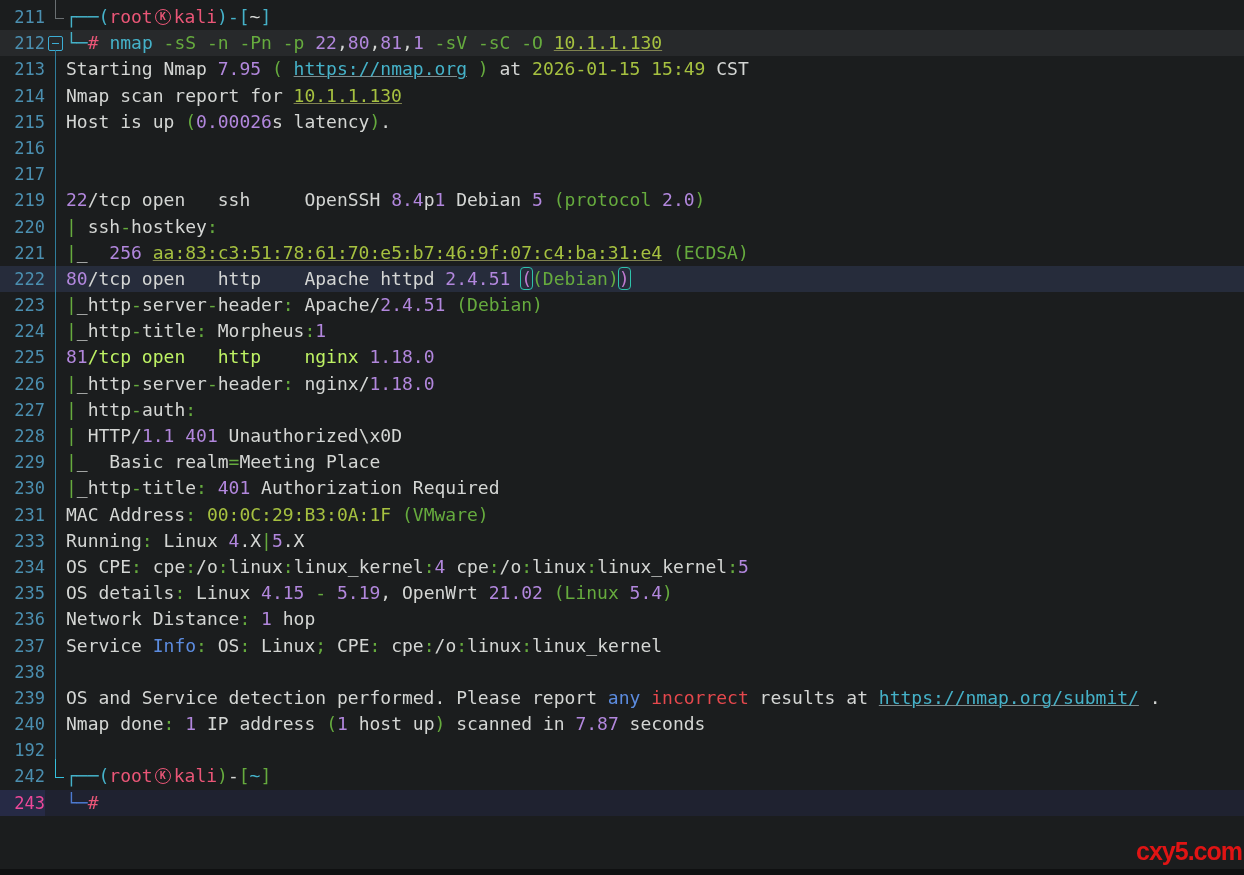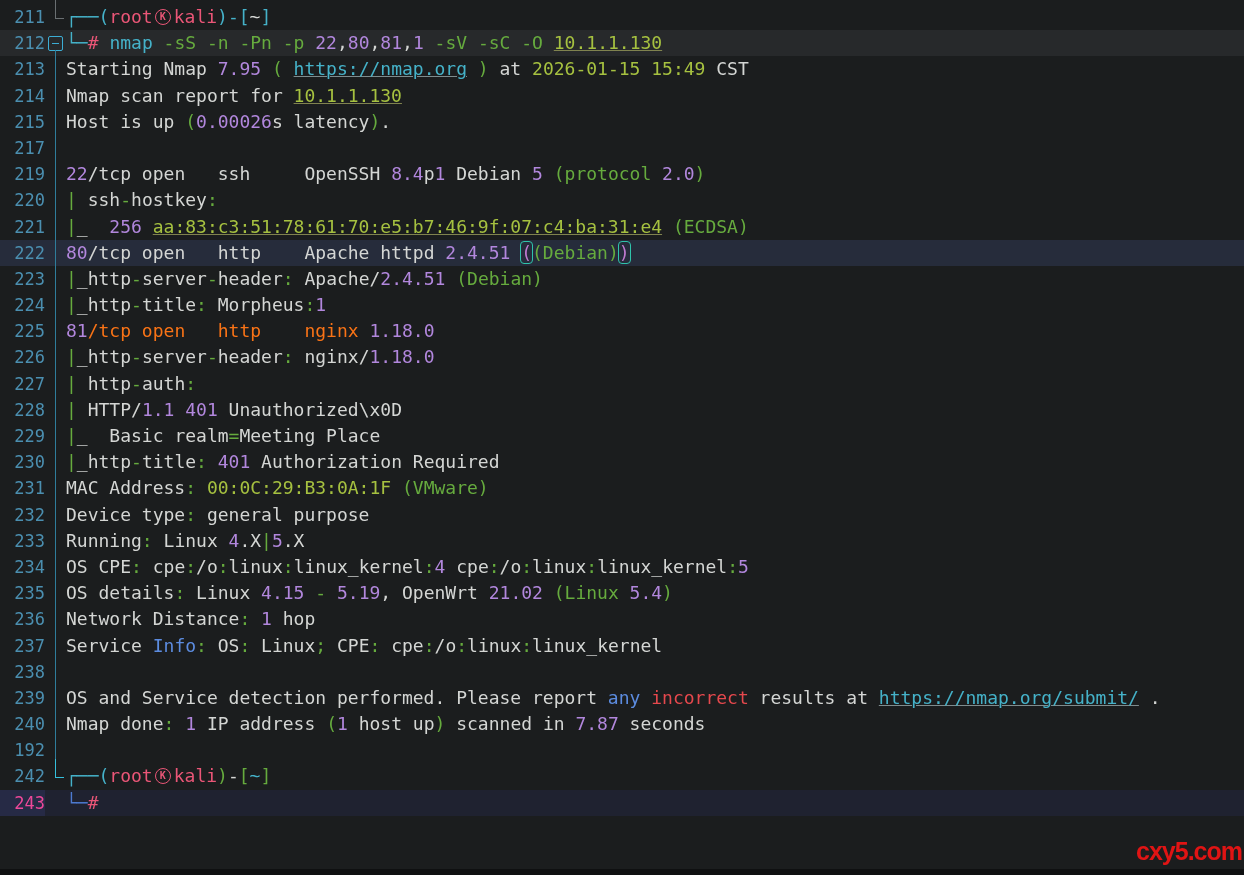--- a/index.html
+++ b/index.html
@@ -80,35 +80,35 @@
 </head>
 <body style="background: rgb(15, 16, 17);">
 
 <div id="editor" style="background: rgb(27, 29, 30);">
   <div id="rows">
       <div class="row"><span class="num">211</span><div class="foldcol"><div class="fend"></div></div><div class="code"><span class="k-cy" style="color: rgb(69, 178, 201);">┌──(</span><span class="k-pk" style="color: rgb(234, 86, 119);">root</span><span class="kbadge"><span>K</span></span><span class="k-pk" style="color: rgb(234, 86, 119);">kali</span><span class="k-cy" style="color: rgb(69, 178, 201);">)-[</span><span class="k-w" style="color: rgb(212, 214, 212);">~</span><span class="k-cy" style="color: rgb(69, 178, 201);">]</span></div></div>
       <div class="row" style="background: rgb(39, 41, 43);"><span class="num">212</span><div class="foldcol"><div class="fbox"></div><div class="fbox-tail"></div></div><div class="code"><span class="k-cy" style="color: rgb(69, 178, 201);">└─</span><span class="k-pk" style="color: rgb(234, 86, 119);">#</span><span class="k-w" style="color: rgb(212, 214, 212);"> </span><span class="k-cy" style="color: rgb(69, 178, 201);">nmap </span><span class="k-gr" style="color: rgb(102, 171, 62);">-sS -n -Pn -p </span><span class="k-pu" style="color: rgb(178, 135, 221);">22</span><span class="k-w" style="color: rgb(212, 214, 212);">,</span><span class="k-pu" style="color: rgb(178, 135, 221);">80</span><span class="k-w" style="color: rgb(212, 214, 212);">,</span><span class="k-pu" style="color: rgb(178, 135, 221);">81</span><span class="k-w" style="color: rgb(212, 214, 212);">,</span><span class="k-pu" style="color: rgb(178, 135, 221);">1</span><span class="k-w" style="color: rgb(212, 214, 212);"> </span><span class="k-gr" style="color: rgb(102, 171, 62);">-sV -sC -O </span><span class="k-li seg-u" style="color: rgb(166, 193, 64);">10.1.1.130</span></div></div>
       <div class="row"><span class="num">213</span><div class="foldcol"><div class="fline"></div></div><div class="code"><span class="k-w" style="color: rgb(212, 214, 212);">Starting Nmap </span><span class="k-pu" style="color: rgb(178, 135, 221);">7.95</span><span class="k-w" style="color: rgb(212, 214, 212);"> </span><span class="k-gr" style="color: rgb(102, 171, 62);">( </span><span class="k-cy seg-u" style="color: rgb(69, 178, 201);">https://nmap.org</span><span class="k-gr" style="color: rgb(102, 171, 62);"> )</span><span class="k-w" style="color: rgb(212, 214, 212);"> at </span><span class="k-li" style="color: rgb(166, 193, 64);">2026-01-15 15:49</span><span class="k-w" style="color: rgb(212, 214, 212);"> CST</span></div></div>
       <div class="row"><span class="num">214</span><div class="foldcol"><div class="fline"></div></div><div class="code"><span class="k-w" style="color: rgb(212, 214, 212);">Nmap scan report for </span><span class="k-li seg-u" style="color: rgb(166, 193, 64);">10.1.1.130</span></div></div>
       <div class="row"><span class="num">215</span><div class="foldcol"><div class="fline"></div></div><div class="code"><span class="k-w" style="color: rgb(212, 214, 212);">Host is up </span><span class="k-gr" style="color: rgb(102, 171, 62);">(</span><span class="k-pu" style="color: rgb(178, 135, 221);">0.00026</span><span class="k-w" style="color: rgb(212, 214, 212);">s latency</span><span class="k-gr" style="color: rgb(102, 171, 62);">)</span><span class="k-w" style="color: rgb(212, 214, 212);">.</span></div></div>
+      <div class="row"><span class="num">216</span><div class="foldcol"><div class="fline"></div></div><div class="code"></div></div>
       <div class="row"><span class="num">217</span><div class="foldcol"><div class="fline"></div></div></div>
       <div class="row"><span class="num">219</span><div class="foldcol"><div class="fline"></div></div><div class="code"><span class="k-pu" style="color: rgb(178, 135, 221);">22</span><span class="k-w" style="color: rgb(212, 214, 212);">/tcp open   ssh     OpenSSH </span><span class="k-pu" style="color: rgb(178, 135, 221);">8.4</span><span class="k-w" style="color: rgb(212, 214, 212);">p</span><span class="k-pu" style="color: rgb(178, 135, 221);">1</span><span class="k-w" style="color: rgb(212, 214, 212);"> Debian </span><span class="k-pu" style="color: rgb(178, 135, 221);">5</span><span class="k-w" style="color: rgb(212, 214, 212);"> </span><span class="k-gr" style="color: rgb(102, 171, 62);">(protocol </span><span class="k-pu" style="color: rgb(178, 135, 221);">2.0</span><span class="k-gr" style="color: rgb(102, 171, 62);">)</span></div></div>
       <div class="row"><span class="num">220</span><div class="foldcol"><div class="fline"></div></div><div class="code"><span class="k-gr" style="color: rgb(102, 171, 62);">|</span><span class="k-w" style="color: rgb(212, 214, 212);"> ssh</span><span class="k-gr" style="color: rgb(102, 171, 62);">-</span><span class="k-w" style="color: rgb(212, 214, 212);">hostkey</span><span class="k-gr" style="color: rgb(102, 171, 62);">:</span></div></div>
       <div class="row"><span class="num">221</span><div class="foldcol"><div class="fline"></div></div><div class="code"><span class="k-gr" style="color: rgb(102, 171, 62);">|</span><span class="k-w" style="color: rgb(212, 214, 212);">_  </span><span class="k-pu" style="color: rgb(178, 135, 221);">256</span><span class="k-w" style="color: rgb(212, 214, 212);"> </span><span class="k-li seg-u" style="color: rgb(166, 193, 64);">aa:83:c3:51:78:61:70:e5:b7:46:9f:07:c4:ba:31:e4</span><span class="k-w" style="color: rgb(212, 214, 212);"> </span><span class="k-gr" style="color: rgb(102, 171, 62);">(ECDSA)</span></div></div>
       <div class="row" style="background: rgb(38, 44, 59);"><span class="num">222</span><div class="foldcol"><div class="fline"></div></div><div class="code"><span class="k-pu" style="color: rgb(178, 135, 221);">80</span><span class="k-w" style="color: rgb(212, 214, 212);">/tcp open   http    Apache httpd </span><span class="k-pu" style="color: rgb(178, 135, 221);">2.4.51</span><span class="k-w" style="color: rgb(212, 214, 212);"> </span><span class="k-vi bm" style="color: rgb(192, 122, 208);">(</span><span class="k-gr" style="color: rgb(102, 171, 62);">(Debian)</span><span class="k-vi bm" style="color: rgb(192, 122, 208);">)</span></div></div>
       <div class="row"><span class="num">223</span><div class="foldcol"><div class="fline"></div></div><div class="code"><span class="k-gr" style="color: rgb(102, 171, 62);">|</span><span class="k-w" style="color: rgb(212, 214, 212);">_http</span><span class="k-gr" style="color: rgb(102, 171, 62);">-</span><span class="k-w" style="color: rgb(212, 214, 212);">server</span><span class="k-gr" style="color: rgb(102, 171, 62);">-</span><span class="k-w" style="color: rgb(212, 214, 212);">header</span><span class="k-gr" style="color: rgb(102, 171, 62);">:</span><span class="k-w" style="color: rgb(212, 214, 212);"> Apache/</span><span class="k-pu" style="color: rgb(178, 135, 221);">2.4.51</span><span class="k-w" style="color: rgb(212, 214, 212);"> </span><span class="k-gr" style="color: rgb(102, 171, 62);">(Debian)</span></div></div>
       <div class="row"><span class="num">224</span><div class="foldcol"><div class="fline"></div></div><div class="code"><span class="k-gr" style="color: rgb(102, 171, 62);">|</span><span class="k-w" style="color: rgb(212, 214, 212);">_http</span><span class="k-gr" style="color: rgb(102, 171, 62);">-</span><span class="k-w" style="color: rgb(212, 214, 212);">title</span><span class="k-gr" style="color: rgb(102, 171, 62);">:</span><span class="k-w" style="color: rgb(212, 214, 212);"> Morpheus</span><span class="k-gr" style="color: rgb(102, 171, 62);">:</span><span class="k-pu" style="color: rgb(178, 135, 221);">1</span></div></div>
-      <div class="row"><span class="num">225</span><div class="foldcol"><div class="fline"></div></div><div class="code"><span class="k-pu" style="color: rgb(178, 135, 221);">81</span><span class="k-w" style="color: #f97316;">/tcp open   http    nginx </span><span class="k-pu" style="color: rgb(178, 135, 221);">1.18.0</span></div></div>
+      <div class="row"><span class="num">225</span><div class="foldcol"><div class="fline"></div></div><div class="code"><span class="k-pu" style="color: rgb(178, 135, 221);">81</span><span class="k-w" style="color: #bef264;">/tcp open   http    nginx </span><span class="k-pu" style="color: rgb(178, 135, 221);">1.18.0</span></div></div>
       <div class="row"><span class="num">226</span><div class="foldcol"><div class="fline"></div></div><div class="code"><span class="k-gr" style="color: rgb(102, 171, 62);">|</span><span class="k-w" style="color: rgb(212, 214, 212);">_http</span><span class="k-gr" style="color: rgb(102, 171, 62);">-</span><span class="k-w" style="color: rgb(212, 214, 212);">server</span><span class="k-gr" style="color: rgb(102, 171, 62);">-</span><span class="k-w" style="color: rgb(212, 214, 212);">header</span><span class="k-gr" style="color: rgb(102, 171, 62);">:</span><span class="k-w" style="color: rgb(212, 214, 212);"> nginx/</span><span class="k-pu" style="color: rgb(178, 135, 221);">1.18.0</span></div></div>
       <div class="row"><span class="num">227</span><div class="foldcol"><div class="fline"></div></div><div class="code"><span class="k-gr" style="color: rgb(102, 171, 62);">|</span><span class="k-w" style="color: rgb(212, 214, 212);"> http</span><span class="k-gr" style="color: rgb(102, 171, 62);">-</span><span class="k-w" style="color: rgb(212, 214, 212);">auth</span><span class="k-gr" style="color: rgb(102, 171, 62);">:</span></div></div>
       <div class="row"><span class="num">228</span><div class="foldcol"><div class="fline"></div></div><div class="code"><span class="k-gr" style="color: rgb(102, 171, 62);">|</span><span class="k-w" style="color: rgb(212, 214, 212);"> HTTP/</span><span class="k-pu" style="color: rgb(178, 135, 221);">1.1</span><span class="k-w" style="color: rgb(212, 214, 212);"> </span><span class="k-pu" style="color: rgb(178, 135, 221);">401</span><span class="k-w" style="color: rgb(212, 214, 212);"> Unauthorized\x0D</span></div></div>
       <div class="row"><span class="num">229</span><div class="foldcol"><div class="fline"></div></div><div class="code"><span class="k-gr" style="color: rgb(102, 171, 62);">|</span><span class="k-w" style="color: rgb(212, 214, 212);">_  Basic realm</span><span class="k-gr" style="color: rgb(102, 171, 62);">=</span><span class="k-w" style="color: rgb(212, 214, 212);">Meeting Place</span></div></div>
       <div class="row"><span class="num">230</span><div class="foldcol"><div class="fline"></div></div><div class="code"><span class="k-gr" style="color: rgb(102, 171, 62);">|</span><span class="k-w" style="color: rgb(212, 214, 212);">_http</span><span class="k-gr" style="color: rgb(102, 171, 62);">-</span><span class="k-w" style="color: rgb(212, 214, 212);">title</span><span class="k-gr" style="color: rgb(102, 171, 62);">:</span><span class="k-w" style="color: rgb(212, 214, 212);"> </span><span class="k-pu" style="color: rgb(178, 135, 221);">401</span><span class="k-w" style="color: rgb(212, 214, 212);"> Authorization Required</span></div></div>
       <div class="row"><span class="num">231</span><div class="foldcol"><div class="fline"></div></div><div class="code"><span class="k-w" style="color: rgb(212, 214, 212);">MAC Address</span><span class="k-gr" style="color: rgb(102, 171, 62);">:</span><span class="k-w" style="color: rgb(212, 214, 212);"> </span><span class="k-li" style="color: rgb(166, 193, 64);">00:0C:29:B3:0A:1F</span><span class="k-w" style="color: rgb(212, 214, 212);"> </span><span class="k-gr" style="color: rgb(102, 171, 62);">(VMware)</span></div></div>
-      <div class="row"><span class="num">232</span><div class="foldcol"><div class="fline"></div></div><div class="code"><span class="k-w" style="color: rgb(212, 214, 212);">Device type</span><span class="k-gr" style="color: rgb(102, 171, 62);">:</span><span class="k-w" style="color: rgb(212, 214, 212);"> general purpose</span></div></div>
       <div class="row"><span class="num">233</span><div class="foldcol"><div class="fline"></div></div><div class="code"><span class="k-w" style="color: rgb(212, 214, 212);">Running</span><span class="k-gr" style="color: rgb(102, 171, 62);">:</span><span class="k-w" style="color: rgb(212, 214, 212);"> Linux </span><span class="k-pu" style="color: rgb(178, 135, 221);">4</span><span class="k-w" style="color: rgb(212, 214, 212);">.X</span><span class="k-gr" style="color: rgb(102, 171, 62);">|</span><span class="k-pu" style="color: rgb(178, 135, 221);">5</span><span class="k-w" style="color: rgb(212, 214, 212);">.X</span></div></div>
       <div class="row"><span class="num">234</span><div class="foldcol"><div class="fline"></div></div><div class="code"><span class="k-w" style="color: rgb(212, 214, 212);">OS CPE</span><span class="k-gr" style="color: rgb(102, 171, 62);">:</span><span class="k-w" style="color: rgb(212, 214, 212);"> cpe</span><span class="k-gr" style="color: rgb(102, 171, 62);">:</span><span class="k-w" style="color: rgb(212, 214, 212);">/o</span><span class="k-gr" style="color: rgb(102, 171, 62);">:</span><span class="k-w" style="color: rgb(212, 214, 212);">linux</span><span class="k-gr" style="color: rgb(102, 171, 62);">:</span><span class="k-w" style="color: rgb(212, 214, 212);">linux_kernel</span><span class="k-gr" style="color: rgb(102, 171, 62);">:</span><span class="k-pu" style="color: rgb(178, 135, 221);">4</span><span class="k-w" style="color: rgb(212, 214, 212);"> cpe</span><span class="k-gr" style="color: rgb(102, 171, 62);">:</span><span class="k-w" style="color: rgb(212, 214, 212);">/o</span><span class="k-gr" style="color: rgb(102, 171, 62);">:</span><span class="k-w" style="color: rgb(212, 214, 212);">linux</span><span class="k-gr" style="color: rgb(102, 171, 62);">:</span><span class="k-w" style="color: rgb(212, 214, 212);">linux_kernel</span><span class="k-gr" style="color: rgb(102, 171, 62);">:</span><span class="k-pu" style="color: rgb(178, 135, 221);">5</span></div></div>
       <div class="row"><span class="num">235</span><div class="foldcol"><div class="fline"></div></div><div class="code"><span class="k-w" style="color: rgb(212, 214, 212);">OS details</span><span class="k-gr" style="color: rgb(102, 171, 62);">:</span><span class="k-w" style="color: rgb(212, 214, 212);"> Linux </span><span class="k-pu" style="color: rgb(178, 135, 221);">4.15</span><span class="k-w" style="color: rgb(212, 214, 212);"> </span><span class="k-gr" style="color: rgb(102, 171, 62);">-</span><span class="k-w" style="color: rgb(212, 214, 212);"> </span><span class="k-pu" style="color: rgb(178, 135, 221);">5.19</span><span class="k-w" style="color: rgb(212, 214, 212);">, OpenWrt </span><span class="k-pu" style="color: rgb(178, 135, 221);">21.02</span><span class="k-w" style="color: rgb(212, 214, 212);"> </span><span class="k-gr" style="color: rgb(102, 171, 62);">(Linux </span><span class="k-pu" style="color: rgb(178, 135, 221);">5.4</span><span class="k-gr" style="color: rgb(102, 171, 62);">)</span></div></div>
       <div class="row"><span class="num">236</span><div class="foldcol"><div class="fline"></div></div><div class="code"><span class="k-w" style="color: rgb(212, 214, 212);">Network Distance</span><span class="k-gr" style="color: rgb(102, 171, 62);">:</span><span class="k-w" style="color: rgb(212, 214, 212);"> </span><span class="k-pu" style="color: rgb(178, 135, 221);">1</span><span class="k-w" style="color: rgb(212, 214, 212);"> hop</span></div></div>
       <div class="row"><span class="num">237</span><div class="foldcol"><div class="fline"></div></div><div class="code"><span class="k-w" style="color: rgb(212, 214, 212);">Service </span><span class="k-bl" style="color: rgb(92, 140, 224);">Info</span><span class="k-gr" style="color: rgb(102, 171, 62);">:</span><span class="k-w" style="color: rgb(212, 214, 212);"> OS</span><span class="k-gr" style="color: rgb(102, 171, 62);">:</span><span class="k-w" style="color: rgb(212, 214, 212);"> Linux</span><span class="k-gr" style="color: rgb(102, 171, 62);">;</span><span class="k-w" style="color: rgb(212, 214, 212);"> CPE</span><span class="k-gr" style="color: rgb(102, 171, 62);">:</span><span class="k-w" style="color: rgb(212, 214, 212);"> cpe</span><span class="k-gr" style="color: rgb(102, 171, 62);">:</span><span class="k-w" style="color: rgb(212, 214, 212);">/o</span><span class="k-gr" style="color: rgb(102, 171, 62);">:</span><span class="k-w" style="color: rgb(212, 214, 212);">linux</span><span class="k-gr" style="color: rgb(102, 171, 62);">:</span><span class="k-w" style="color: rgb(212, 214, 212);">linux_kernel</span></div></div>
       <div class="row"><span class="num">238</span><div class="foldcol"><div class="fline"></div></div><div class="code"></div></div>
       <div class="row"><span class="num">239</span><div class="foldcol"><div class="fline"></div></div><div class="code"><span class="k-w" style="color: rgb(212, 214, 212);">OS and Service detection performed. Please report </span><span class="k-bl" style="color: rgb(92, 140, 224);">any</span><span class="k-w" style="color: rgb(212, 214, 212);"> </span><span class="k-rd" style="color: rgb(229, 72, 77);">incorrect</span><span class="k-w" style="color: rgb(212, 214, 212);"> results at </span><span class="k-cy seg-u" style="color: rgb(69, 178, 201);">https://nmap.org/submit/</span><span class="k-w" style="color: rgb(212, 214, 212);"> .</span></div></div>
       <div class="row"><span class="num">240</span><div class="foldcol"><div class="fline"></div></div><div class="code"><span class="k-w" style="color: rgb(212, 214, 212);">Nmap done</span><span class="k-gr" style="color: rgb(102, 171, 62);">:</span><span class="k-w" style="color: rgb(212, 214, 212);"> </span><span class="k-pu" style="color: rgb(178, 135, 221);">1</span><span class="k-w" style="color: rgb(212, 214, 212);"> IP address </span><span class="k-gr" style="color: rgb(102, 171, 62);">(</span><span class="k-pu" style="color: rgb(178, 135, 221);">1</span><span class="k-w" style="color: rgb(212, 214, 212);"> host up</span><span class="k-gr" style="color: rgb(102, 171, 62);">)</span><span class="k-w" style="color: rgb(212, 214, 212);"> scanned in </span><span class="k-pu" style="color: rgb(178, 135, 221);">7.87</span><span class="k-w" style="color: rgb(212, 214, 212);"> seconds</span></div></div>
       <div class="row"><span class="num">192</span><div class="foldcol"><div class="fline"></div></div><div class="code"></div></div>
       <div class="row"><span class="num">242</span><div class="foldcol"><div class="fend cyan"></div></div><div class="code"><span class="k-cy" style="color: rgb(69, 178, 201);">┌──(</span><span class="k-pk" style="color: rgb(234, 86, 119);">root</span><span class="kbadge"><span>K</span></span><span class="k-pk" style="color: rgb(234, 86, 119);">kali</span><span class="k-gr" style="color: rgb(102, 171, 62);">)</span><span class="k-w" style="color: rgb(212, 214, 212);">-</span><span class="k-gr" style="color: rgb(102, 171, 62);">[</span><span class="k-cy" style="color: rgb(69, 178, 201);">~</span><span class="k-gr" style="color: rgb(102, 171, 62);">]</span></div></div>

